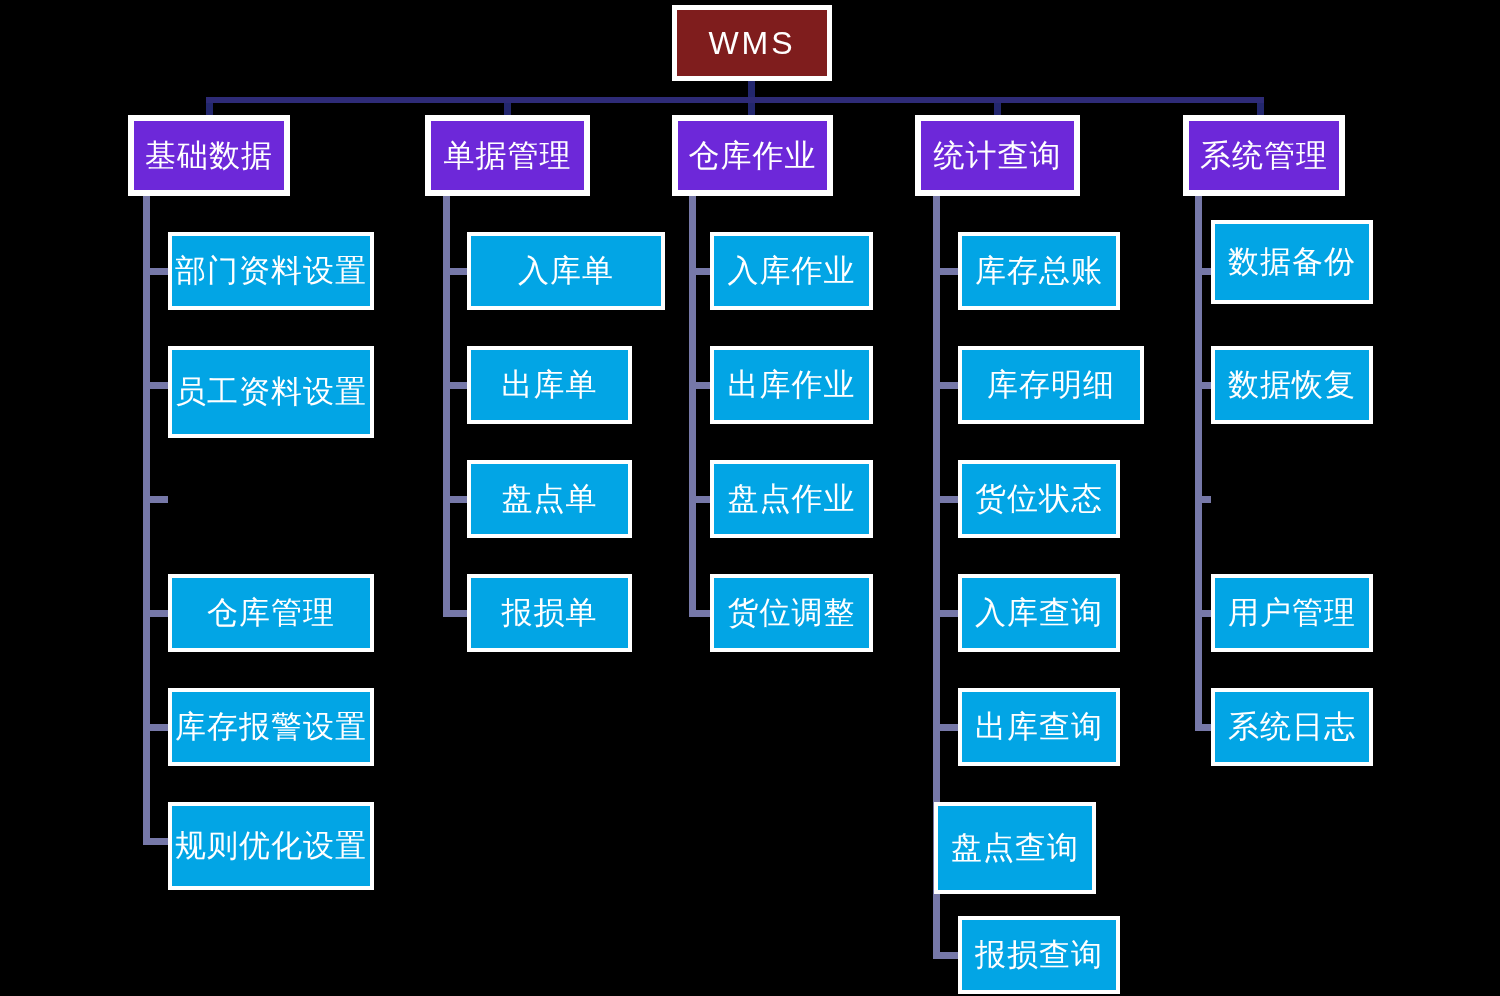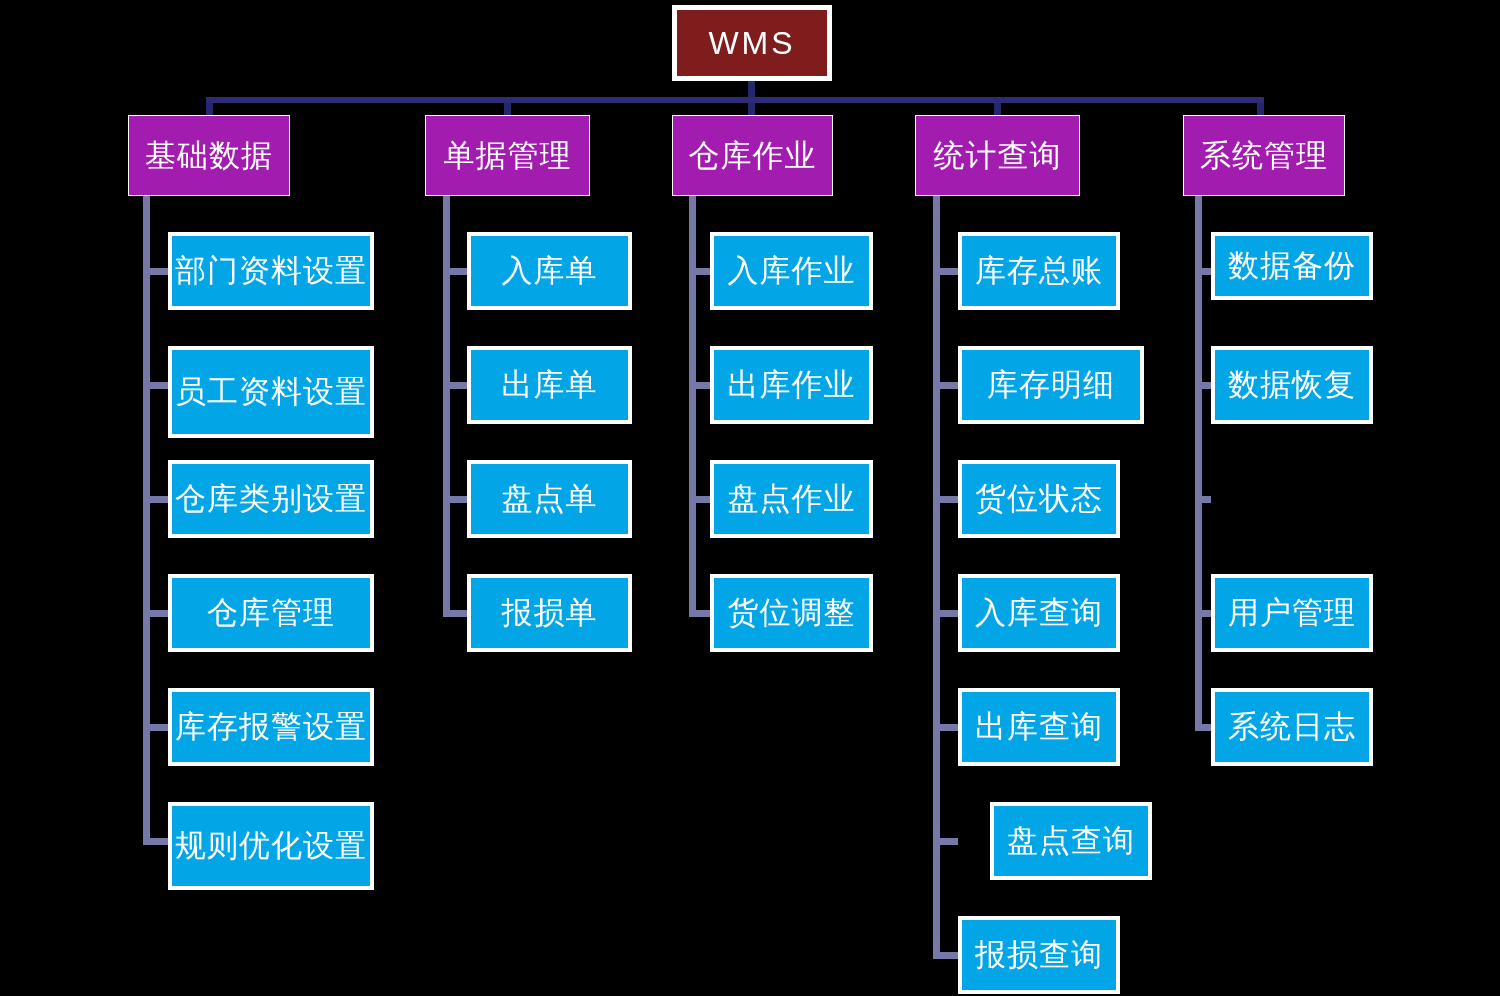--- a/index.html
+++ b/index.html
@@ -10,21 +10,21 @@
   .node{
     position:absolute;box-sizing:border-box;
     display:flex;align-items:center;justify-content:center;
     color:#fff;text-align:center;white-space:nowrap;
   }
   .root{
     background:#7f1d1d;border:5px solid #fff;
     font-family:"Liberation Sans","DejaVu Sans",sans-serif;
     font-size:32px;letter-spacing:3px;
   }
-  .branch{background:#a21caf;border:1px solid #ffffff;font-size:31px;letter-spacing:1px;}
+  .branch{background:#6d28d9;border:6px solid #ffffff;font-size:31px;letter-spacing:1px;}
   .leaf{background:#02a5e5;border:4px solid #fff;font-size:31px;letter-spacing:1px;}
   .line{position:absolute;}
   .l1{background:#2e2b77;}   
   .l1v{background:#23276e;}  
   .l2{background:#7678a8;}   
 </style>
 </head>
 <body>
 
 <div class="canvas">
@@ -76,41 +76,40 @@
   <div class="node root" style="left:672px;top:5px;width:160px;height:76px">WMS</div>
 
   <div class="node branch" style="left:128px;top:115px;width:162px;height:81px">基础数据</div>
   <div class="node branch" style="left:425px;top:115px;width:165px;height:81px">单据管理</div>
   <div class="node branch" style="left:672px;top:115px;width:161px;height:81px">仓库作业</div>
   <div class="node branch" style="left:915px;top:115px;width:165px;height:81px">统计查询</div>
   <div class="node branch" style="left:1183px;top:115px;width:162px;height:81px">系统管理</div>
 
   <div class="node leaf" style="left:168px;top:232px;width:206px;height:78px">部门资料设置</div>
   <div class="node leaf" style="left:168px;top:346px;width:206px;height:92px">员工资料设置</div>
-  <div class="node leaf" style="left:168px;top:460px;width:206px;height:78px">仓库类别设置</div>
   <div class="node leaf" style="left:168px;top:574px;width:206px;height:78px">仓库管理</div>
   <div class="node leaf" style="left:168px;top:688px;width:206px;height:78px">库存报警设置</div>
   <div class="node leaf" style="left:168px;top:802px;width:206px;height:88px">规则优化设置</div>
 
-  <div class="node leaf" style="left:467px;top:232px;width:165px;height:78px">入库单</div>
+  <div class="node leaf" style="left:467px;top:232px;width:198px;height:78px">入库单</div>
   <div class="node leaf" style="left:467px;top:346px;width:165px;height:78px">出库单</div>
   <div class="node leaf" style="left:467px;top:460px;width:165px;height:78px">盘点单</div>
   <div class="node leaf" style="left:467px;top:574px;width:165px;height:78px">报损单</div>
 
   <div class="node leaf" style="left:710px;top:232px;width:163px;height:78px">入库作业</div>
   <div class="node leaf" style="left:710px;top:346px;width:163px;height:78px">出库作业</div>
   <div class="node leaf" style="left:710px;top:460px;width:163px;height:78px">盘点作业</div>
   <div class="node leaf" style="left:710px;top:574px;width:163px;height:78px">货位调整</div>
 
   <div class="node leaf" style="left:958px;top:232px;width:162px;height:78px">库存总账</div>
   <div class="node leaf" style="left:958px;top:346px;width:186px;height:78px">库存明细</div>
   <div class="node leaf" style="left:958px;top:460px;width:162px;height:78px">货位状态</div>
   <div class="node leaf" style="left:958px;top:574px;width:162px;height:78px">入库查询</div>
   <div class="node leaf" style="left:958px;top:688px;width:162px;height:78px">出库查询</div>
-  <div class="node leaf" style="left:990px;top:802px;width:162px;height:78px">盘点查询</div>
+  <div class="node leaf" style="left:934px;top:802px;width:162px;height:92px">盘点查询</div>
   <div class="node leaf" style="left:958px;top:916px;width:162px;height:78px">报损查询</div>
 
-  <div class="node leaf" style="left:1211px;top:232px;width:162px;height:68px">数据备份</div>
+  <div class="node leaf" style="left:1211px;top:220px;width:162px;height:84px">数据备份</div>
   <div class="node leaf" style="left:1211px;top:346px;width:162px;height:78px">数据恢复</div>
   <div class="node leaf" style="left:1211px;top:574px;width:162px;height:78px">用户管理</div>
   <div class="node leaf" style="left:1211px;top:688px;width:162px;height:78px">系统日志</div>
 
 </div>
 
 </body></html>

